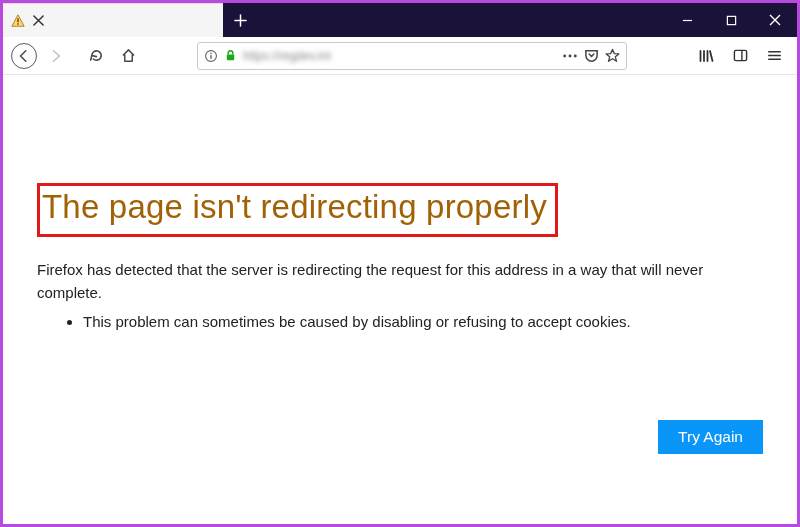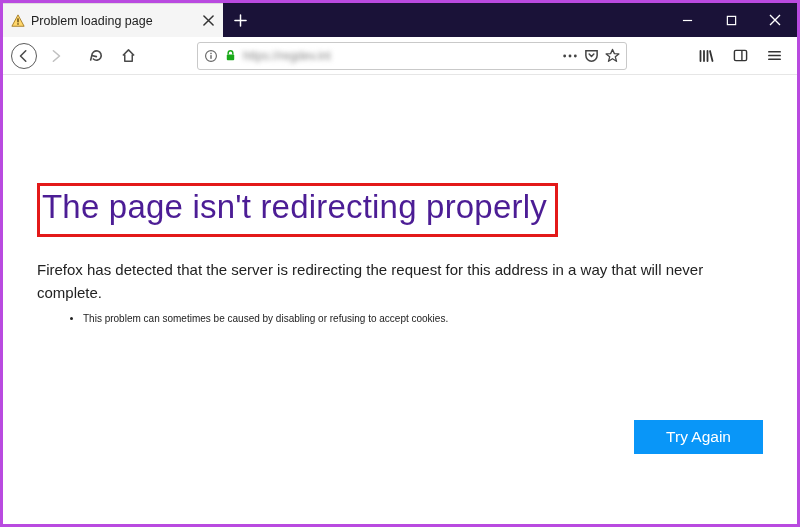--- a/index.html
+++ b/index.html
@@ -87,65 +87,64 @@
     .heading-box {
       display:inline-block;
       border: 3px solid #e31919;
       padding: 2px 8px 8px 2px;
       margin-bottom: 22px;
     }
     .heading-box h1 {
       font-size: 33px;
       font-weight: 300;
       letter-spacing: .2px;
-      color:#4c1d95;
+      color:#a16207;
     }
     .desc {
       font-size: 15px;
       line-height: 1.5;
       color:#222;
       margin-bottom: 9px;
       max-width: 720px;
     }
     .bullets {
       list-style: disc;
       padding-left: 46px;
-      font-size: 10px;
+      font-size: 15px;
       color:#222;
     }
     .bullets li { margin-bottom:6px; }
     .try-btn {
       position:absolute;
       right: 34px;
       bottom: 70px;
       background:#0996f8;
       color:#fff;
       border:none;
       font-size:15.5px;
-      padding: 8px 32px;
+      padding: 8px 20px;
       cursor:pointer;
       font-family:inherit;
     }
     svg { display:block; }
   </style>
 </head>
 <body>
 
 <div class="outer-frame">
 
   <div class="titlebar">
     <div class="tab">
       <span class="tab-favicon">
         <svg viewBox="0 0 16 16" width="14" height="14">
           <polygon points="8,1 15,14 1,14" fill="#ffd76b" stroke="#a0761c" stroke-width="1"></polygon>
           <rect x="7.2" y="5" width="1.6" height="4.5" fill="#5a4210"></rect>
           <rect x="7.2" y="10.6" width="1.6" height="1.6" fill="#5a4210"></rect>
         </svg>
       </span>
-      <span class="tab-title">Problem loading page</span>
       <span class="tab-close">
         <svg viewBox="0 0 12 12" width="11" height="11">
             <path d="M1 1 L11 11 M11 1 L1 11" stroke="#333" stroke-width="1.6" fill="none" stroke-linecap="round"></path>
           </svg>
       </span>
     </div>
     <div class="newtab">
       <svg viewBox="0 0 14 14" width="13" height="13">
           <path d="M7 1 V13 M1 7 H13" stroke="#fff" stroke-width="1.6" stroke-linecap="round"></path>
         </svg>

